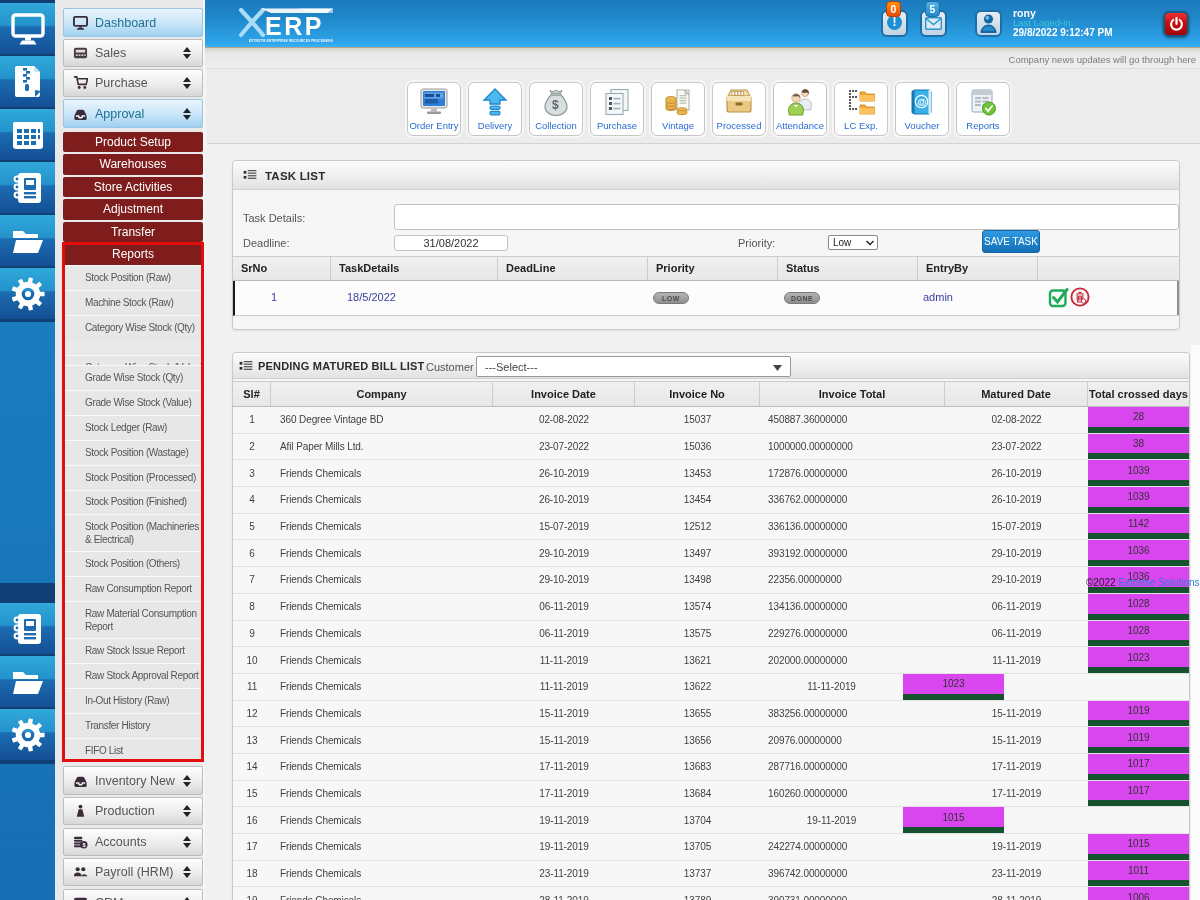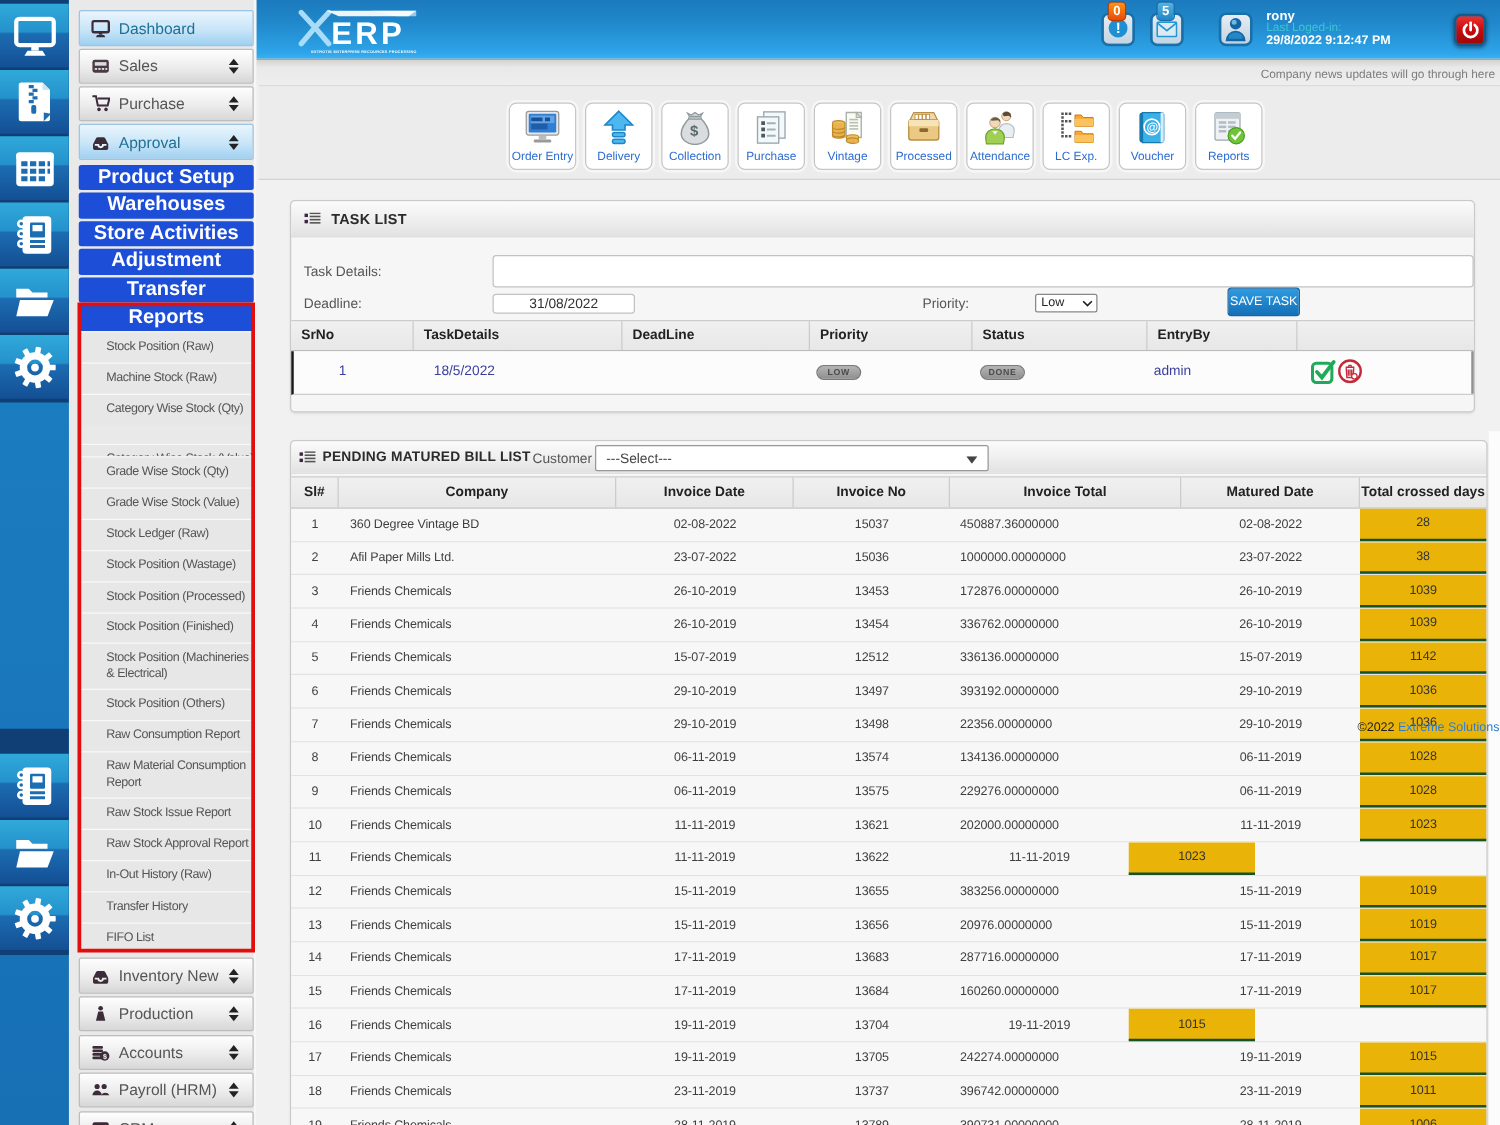--- a/index.html
+++ b/index.html
@@ -16,21 +16,21 @@
 
 #sidebar{position:absolute;left:55px;top:0;width:150px;height:900px;background:#e9e9e9;z-index:4;border-right:2px solid #f6f6f6}
 .acc{position:absolute;left:8px;width:140px;border:1px solid #bdbdbd;border-radius:2px;background:linear-gradient(180deg,#fefefe 0%,#ececec 55%,#d7d7d7 100%);color:#555;font-size:12.5px}
 .acc .lbl{position:absolute;left:31px;top:50%;transform:translateY(-50%)}
 .acc .mico{position:absolute;left:9px;top:50%;transform:translateY(-50%);width:15px;height:15px;color:#3c2b38}
 .acc.sel{background:linear-gradient(180deg,#e9f5fd 0%,#c8e5f8 55%,#9fd0f0 100%);border-color:#9cc4e4;color:#1e7095}
 .sort{position:absolute;right:10px;top:50%;transform:translateY(-50%);width:9px;height:12px}
 .sort:before,.sort:after{content:"";position:absolute;left:0;border-left:4px solid transparent;border-right:4px solid transparent}
 .sort:before{top:0;border-bottom:5px solid #222}
 .sort:after{bottom:0;border-top:5px solid #222}
-.bluebtn{position:absolute;left:8px;width:140px;height:20.5px;background:#1d4ed8;color:#fff;font-weight:bold;font-size:16px;text-align:center;line-height:20.5px;border-radius:2px}
+.bluebtn{position:absolute;left:8px;width:140px;height:20.5px;background:#7f1d1d;color:#fff;font-weight:normal;font-size:12px;text-align:center;line-height:20.5px;border-radius:2px}
 #redbox{position:absolute;left:62px;top:242px;width:142px;height:520px;border:3px solid #e20d0d;z-index:6}
 .rpt{position:absolute;left:8px;width:140px;background:#e7e7e7;color:#555;font-size:10px;border-top:1px solid #f8f8f8;letter-spacing:-.35px}
 .rpt span{position:absolute;left:22px;top:50%;transform:translateY(-50%);line-height:12.5px;white-space:nowrap}
 .rpt span.wrap{white-space:normal;width:119px}
 
 
 #header{position:absolute;left:205px;top:0;right:0;height:47px;background:linear-gradient(180deg,#1b7abd 0%,#2089cb 40%,#2ea4e9 90%,#39b2f4 100%)}
 #newsbar{position:absolute;left:205px;top:47px;right:0;height:21px;background:linear-gradient(180deg,#d6d2cd 0%,#e9e9e9 30%,#eeeeee 100%);border-top:1px solid #b9a18c;color:#7c7c7c;font-size:11.5px}
 #toolstrip{position:absolute;left:207px;top:68px;right:0;height:76px;background:#ececec;border-top:1px solid #dcdcdc;border-bottom:1px solid #d2d2d2}
 .tbtn{position:absolute;top:82px;width:54px;height:54px;background:#fff;border:1px solid #c6c6c6;border-radius:6px;box-shadow:0 0 0 2px #f6f6f6;text-align:center;z-index:2}
@@ -44,21 +44,21 @@
 .licon{position:absolute;width:14px;height:10px}
 .lbl11{position:absolute;font-size:11px;color:#555}
 .inp{position:absolute;background:#fff;border:1px solid #c2c2c2;border-radius:3px}
 .thdr{position:absolute;background:linear-gradient(180deg,#f0f0f0,#e7e7e7);border-top:1px solid #ccc;border-bottom:1px solid #bbb;display:flex}
 .thdr div{font-size:11px;font-weight:bold;color:#222;border-right:1px solid #ccc;padding-left:8px;display:flex;align-items:center}
 .thdr div:last-child{border-right:none}
 .brow{display:flex;border-bottom:1px solid #e2e2e2;font-size:10px;color:#3f3f3f;background:#f7f7f7;letter-spacing:-.1px}
 .brow .lf8{justify-content:flex-start;padding-left:8px}
 .brow div{display:flex;align-items:center;justify-content:center;overflow:hidden;white-space:nowrap}
 .brow .lft{justify-content:flex-start;padding-left:9px}
-.brow .yel{background:#eab308;border-bottom:2px solid #14532d;color:#333}
+.brow .yel{background:#d946ef;border-bottom:6px solid #14532d;color:#333}
 </style>
 </head>
 <body>
 
 <div id="iconbar">
   <div class="fill" style="top:0;height:900px"></div>
   <div class="darkband" style="top:0;height:322px"></div>
   <div class="darkband" style="top:583px;height:181px"></div>
   <div class="tile" style="top:3px">
     <svg width="36" height="32" viewBox="0 0 36 32">

